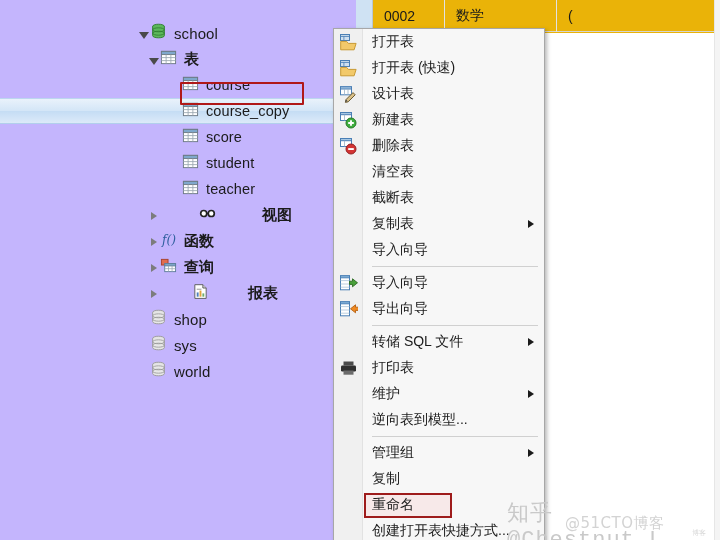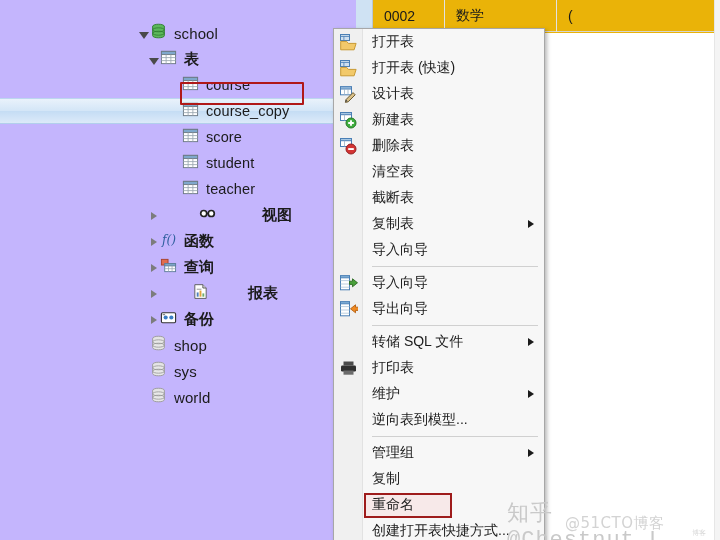--- a/index.html
+++ b/index.html
@@ -253,30 +253,20 @@
         <span class="ticon"><svg width="17" height="17" viewBox="0 0 18 18" xmlns="http://www.w3.org/2000/svg">
             <path d="M3 1.8h8.5l3.5 3.5v11H3z" fill="#fff" stroke="#5a5a5a" stroke-width="1"></path>
             <path d="M11.5 1.8v3.5H15" fill="#ddd" stroke="#5a5a5a" stroke-width="1"></path>
             <rect x="5" y="10" width="2" height="4.5" fill="#4f7fbf"></rect>
             <rect x="8" y="8" width="2" height="6.5" fill="#e0a23a"></rect>
             <rect x="11" y="11" width="2" height="3.5" fill="#6fae6f"></rect>
             <line x1="5" y1="6.6" x2="10" y2="6.6" stroke="#8a8a8a" stroke-width=".9"></line>
           </svg></span>
         <span class="tlabel cn">报表</span>
       </div>
-      <div class="tnode" style="padding-left: 146px;">
-        <span class="tw"><span class="arrow-closed"></span></span>
-        <span class="ticon"><svg width="17" height="17" viewBox="0 0 18 18" xmlns="http://www.w3.org/2000/svg">
-            <rect x="1.5" y="4" width="15" height="10.5" rx="1.3" fill="#fff" stroke="#333" stroke-width="1.2"></rect>
-            <circle cx="6" cy="9" r="2.2" fill="#3b7dc4"></circle>
-            <circle cx="12" cy="9" r="2.2" fill="#3b7dc4"></circle>
-            <rect x="2.8" y="5.2" width="2.6" height="1.4" fill="#888"></rect>
-          </svg></span>
-        <span class="tlabel cn">备份</span>
-      </div>
       <div class="tnode" style="padding-left: 136px;">
         <span class="tw"></span>
         <span class="ticon"><svg width="17" height="17" viewBox="0 0 18 18" xmlns="http://www.w3.org/2000/svg">
             <ellipse cx="9" cy="3.6" rx="6.2" ry="2.3" fill="#e3e3e3" stroke="#9a9a9a" stroke-width="1"></ellipse>
             <path d="M2.8 3.6v9.8c0 1.3 2.8 2.3 6.2 2.3s6.2-1 6.2-2.3V3.6" fill="#e8e8e8" stroke="#9a9a9a" stroke-width="1"></path>
             <ellipse cx="9" cy="7.2" rx="6.2" ry="2.1" fill="none" stroke="#9a9a9a" stroke-width=".9"></ellipse>
             <ellipse cx="9" cy="10.8" rx="6.2" ry="2.1" fill="none" stroke="#9a9a9a" stroke-width=".9"></ellipse>
           </svg></span>
         <span class="tlabel db">shop</span>
       </div>

